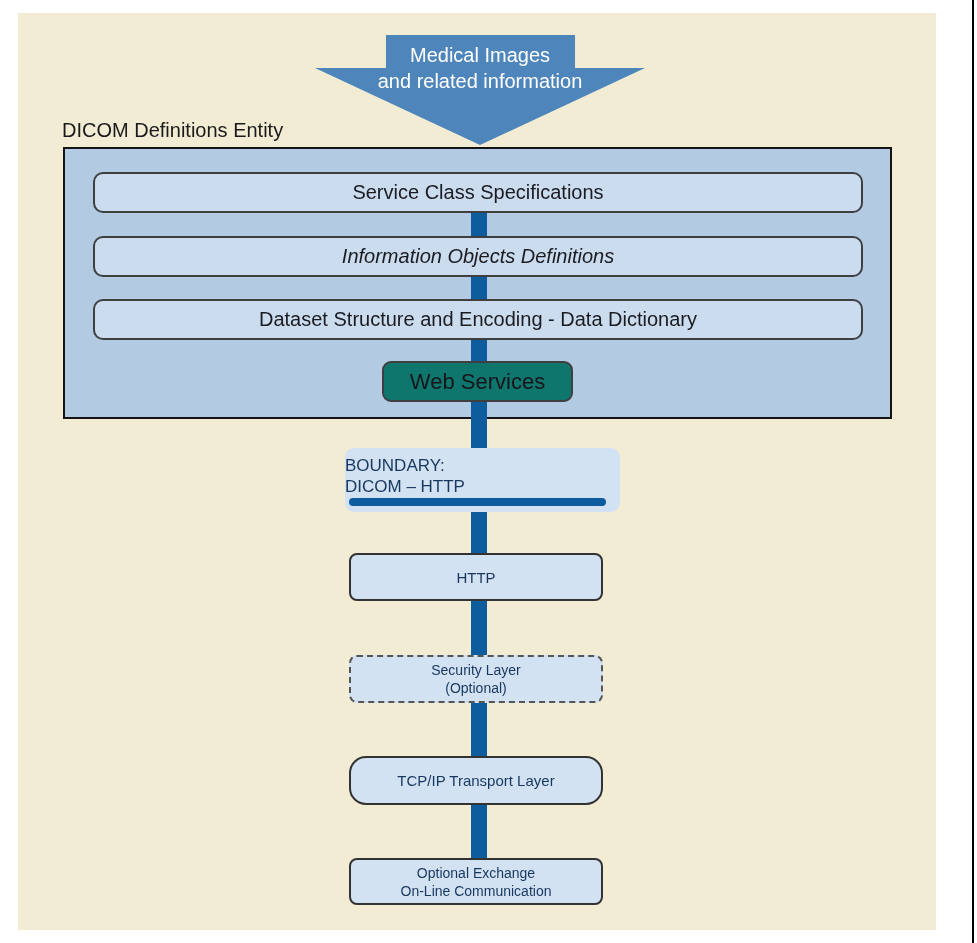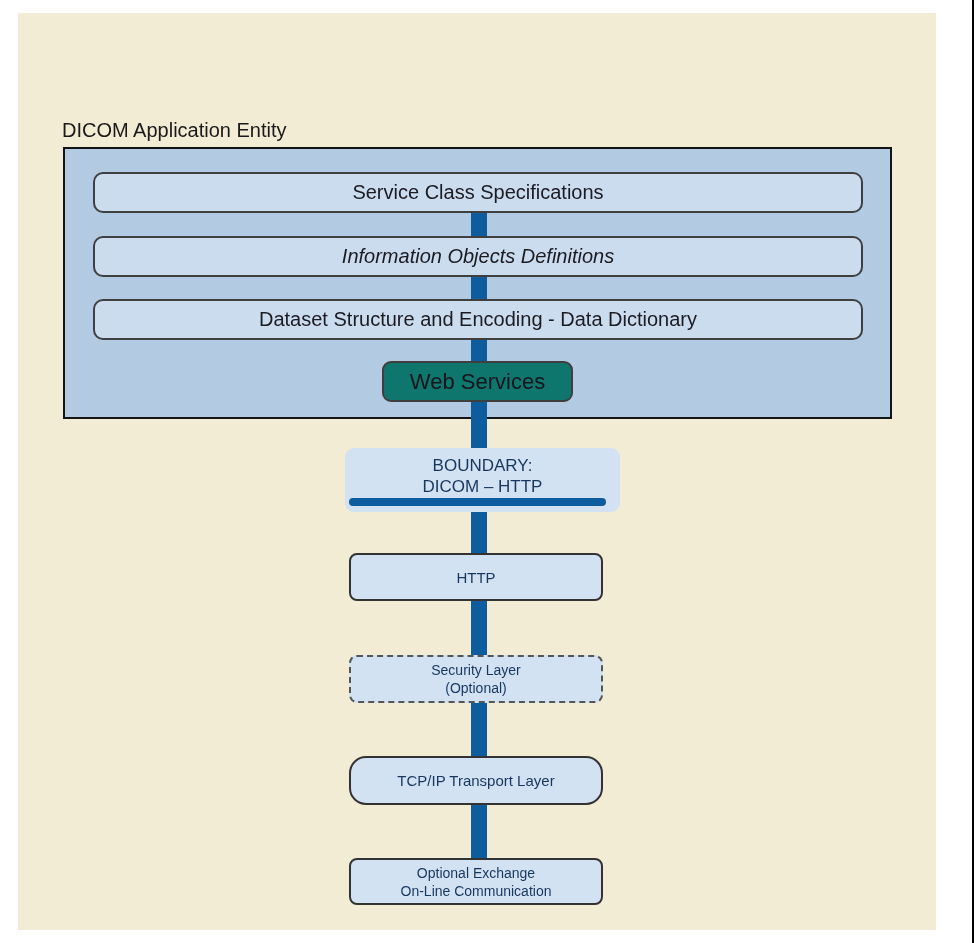--- a/index.html
+++ b/index.html
@@ -47,21 +47,21 @@
   .row-3{top:299px;}
   .web-box{
     position:absolute;left:382px;top:361px;width:191px;height:41px;box-sizing:border-box;
     background:#0f766e;border:2px solid #3f3f3f;border-radius:9px;
     display:flex;align-items:center;justify-content:center;
     font-size:22px;color:#15151c;z-index:3;
   }
   .boundary-box{
     position:absolute;left:345px;top:448px;width:275px;height:64px;box-sizing:border-box;
     background:#d3e2f3;border-radius:9px;z-index:3;
-    text-align:center;font-size:17px;line-height:21px;color:#17375e;
+    text-align:left;font-size:17px;line-height:21px;color:#17375e;
     padding-top:7px;
   }
   .boundary-bar{
     position:absolute;left:4px;top:50px;width:257px;height:8px;
     background:#0d5c9e;border-radius:4px;
   }
   .stack-box{
     position:absolute;left:349px;width:254px;box-sizing:border-box;
     background:#d3e2f3;border:2px solid #333333;border-radius:8px;
     display:flex;flex-direction:column;align-items:center;justify-content:center;
@@ -74,22 +74,28 @@
 </style>
 </head>
 <body>
 
 <div class="canvas">
 
   <div class="paper"></div>
 
   <div class="spine"></div>
 
+  <div class="arrow">
+    <div class="arrow-text">
+      <div>Medical Images</div>
+      <div>and related information</div>
+    </div>
+  </div>
 
-  <div class="entity-label">DICOM Application Entity</div>
+  <div class="entity-label">DICOM Definitions Entity</div>
 
   <div class="entity-box"></div>
 
   <div class="row-box row-1">Service Class Specifications</div>
   <div class="row-box row-2">Information Objects Definitions</div>
   <div class="row-box row-3">Dataset Structure and Encoding - Data Dictionary</div>
 
   <div class="web-box">Web Services</div>
 
   <div class="boundary-box">

